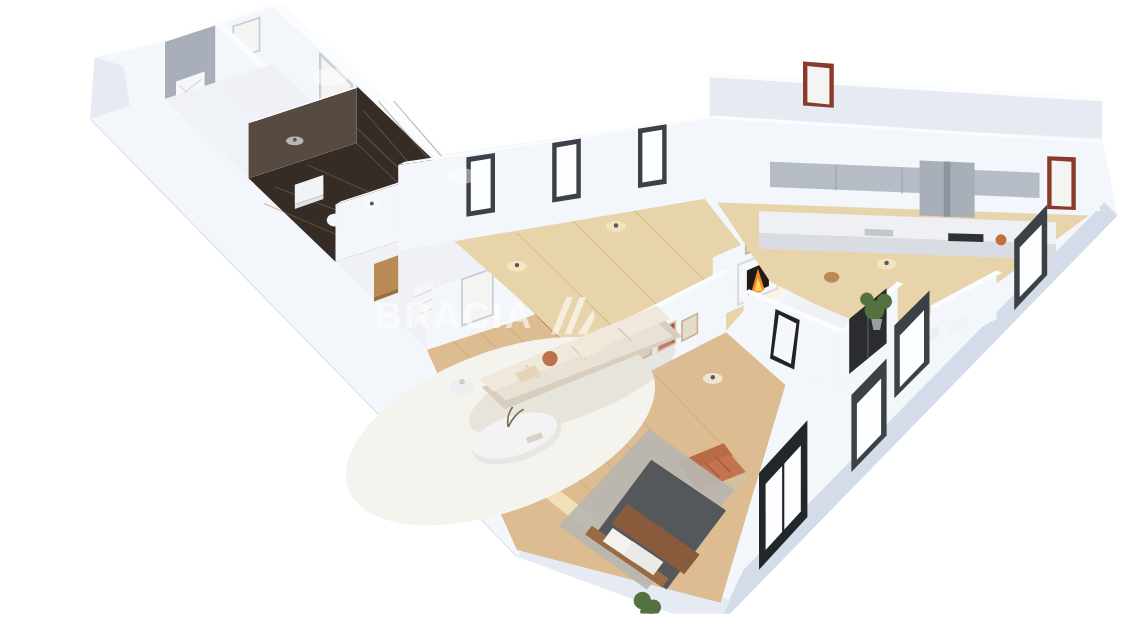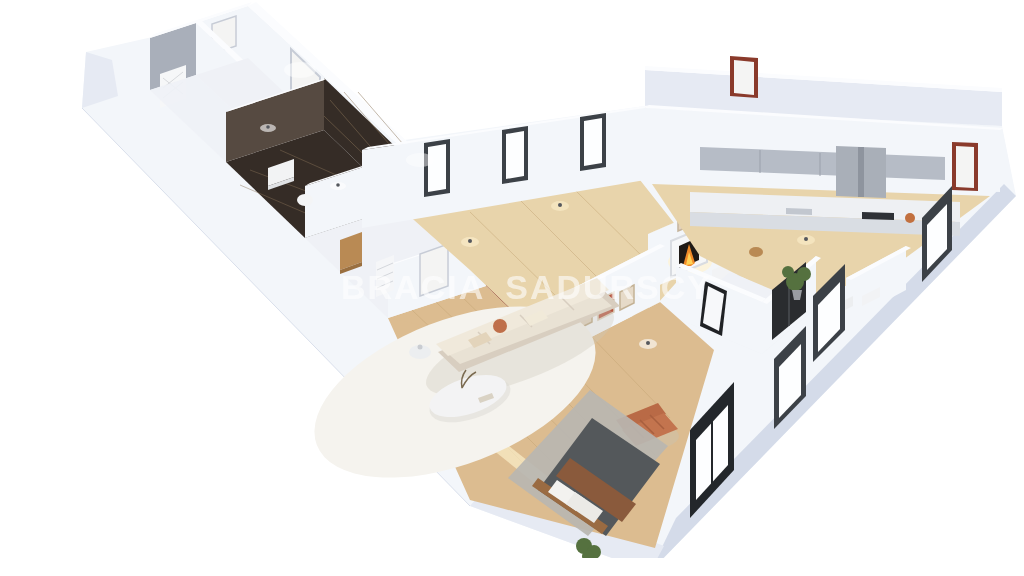--- a/index.html
+++ b/index.html
@@ -355,16 +355,15 @@
   </g>
 </svg>
 
 <div id="watermark" style="opacity: 0.6;">
   <span class="wmtext">BRACIA</span>
   <svg width="46" height="34" viewBox="0 0 46 34">
     <polygon points="6,34 20,0 26,0 12,34" fill="var(--watermark)"></polygon>
     <polygon points="18,34 32,0 38,0 24,34" fill="var(--watermark)"></polygon>
     <polygon points="30,34 44,12 46,18 38,34" fill="var(--watermark)"></polygon>
   </svg>
-  <span class="wmtext">SADURSCY</span>
 </div>
 
 </div>
 
 </body></html>

